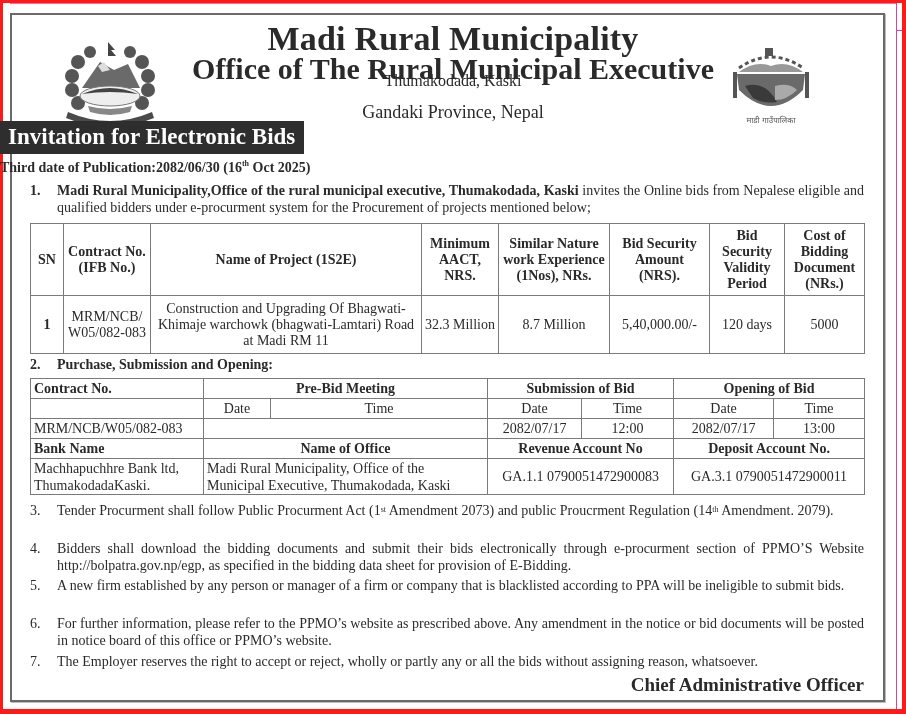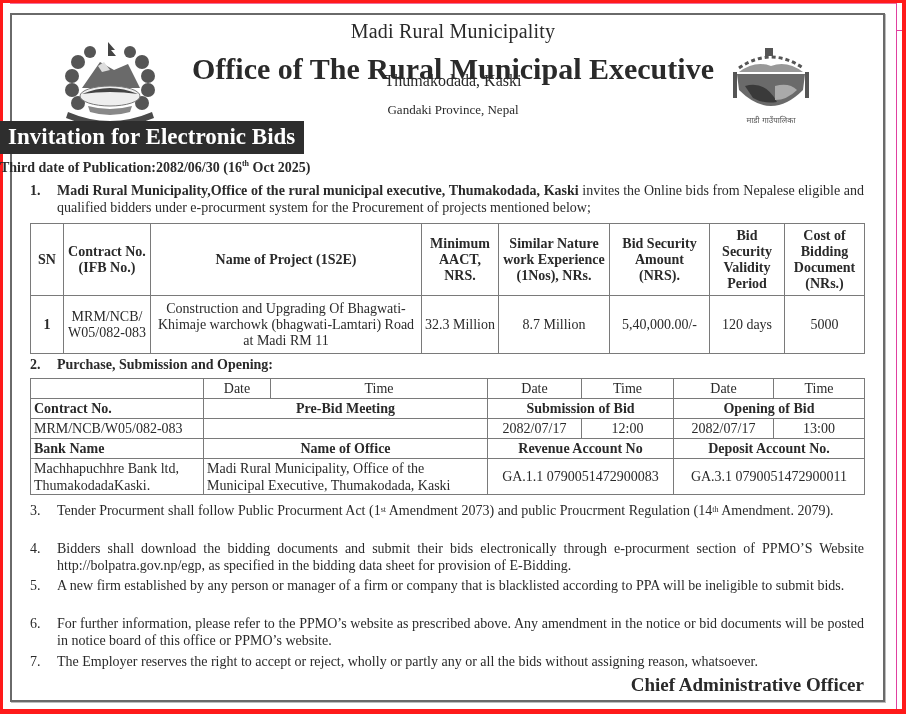--- a/index.html
+++ b/index.html
@@ -14,24 +14,24 @@
   .frame-right-red { position:absolute; left:902px; top:0; width:4px; height:714px; background:#ff1a1a; }
 
   .doc { position:absolute; left:10px; top:13px; width:871px; height:685px;
          border:2px solid #6a6a6a; box-shadow:1px 1px 0 #bdbdbd; background:#fff; }
 
   .logo { position:absolute; }
   .logo-left { left:58px; top:40px; width:104px; height:88px; }
   .logo-right { left:725px; top:42px; width:92px; height:86px; }
 
   .hdr { position:absolute; left:0; width:906px; text-align:center; }
-  .t1 { top:20px; font-size:20px; font-weight:normal; letter-spacing:0.2px; }
+  .t1 { top:20px; font-size:34px; font-weight:bold; letter-spacing:0.2px; }
   .t2 { top:52px; font-size:30px; font-weight:bold; }
   .t3 { top:72px; font-size:16px; }
-  .t4 { top:102px; font-size:13px; }
+  .t4 { top:102px; font-size:18px; }
   .banner-wrap { position:absolute; top:121px; left:0; width:906px; }
   .banner { display:inline-block; background:#2e2e2e; color:#fff; font-weight:bold; font-size:23px;
             padding:2px 9px 3px 8px; line-height:28px; }
   .pubdate { position:absolute; top:160px; left:0; width:906px; font-size:14px; font-weight:bold; }
   sup { font-size:8px; vertical-align:top; position:relative; top:-1px; }
 
   .para { position:absolute; font-size:14px; line-height:17px; }
   .num { position:absolute; left:30px; }
   .ptext { position:absolute; left:57px; width:807px; text-align:justify; }
 
@@ -157,35 +157,35 @@
     <col style="width:173px">
       <col style="width:67px">
       <col style="width:217px">
       <col style="width:94px">
     <col style="width:92px">
       <col style="width:100px">
       <col style="width:91px">
   </colgroup>
   <tbody>
       <tr>
+    <th class="left" rowspan="1">Contract No.</th>
+    <th colspan="2">Pre-Bid Meeting</th>
+    <th colspan="2">Submission of Bid</th>
+    <th colspan="2">Opening of Bid</th>
+  </tr>
+  <tr>
     <td></td>
     <td>Date</td>
     <td>Time</td>
     <td>Date</td>
     <td>Time</td>
     <td>Date</td>
     <td>Time</td>
   </tr>
   <tr>
-    <th class="left" rowspan="1">Contract No.</th>
-    <th colspan="2">Pre-Bid Meeting</th>
-    <th colspan="2">Submission of Bid</th>
-    <th colspan="2">Opening of Bid</th>
-  </tr>
-  <tr>
     <td class="left">MRM/NCB/W05/082-083</td>
     <td colspan="2"></td>
     <td>2082/07/17</td>
     <td>12:00</td>
     <td>2082/07/17</td>
     <td>13:00</td>
   </tr>
   <tr>
     <th class="left">Bank Name</th>
     <th colspan="2">Name of Office</th>

